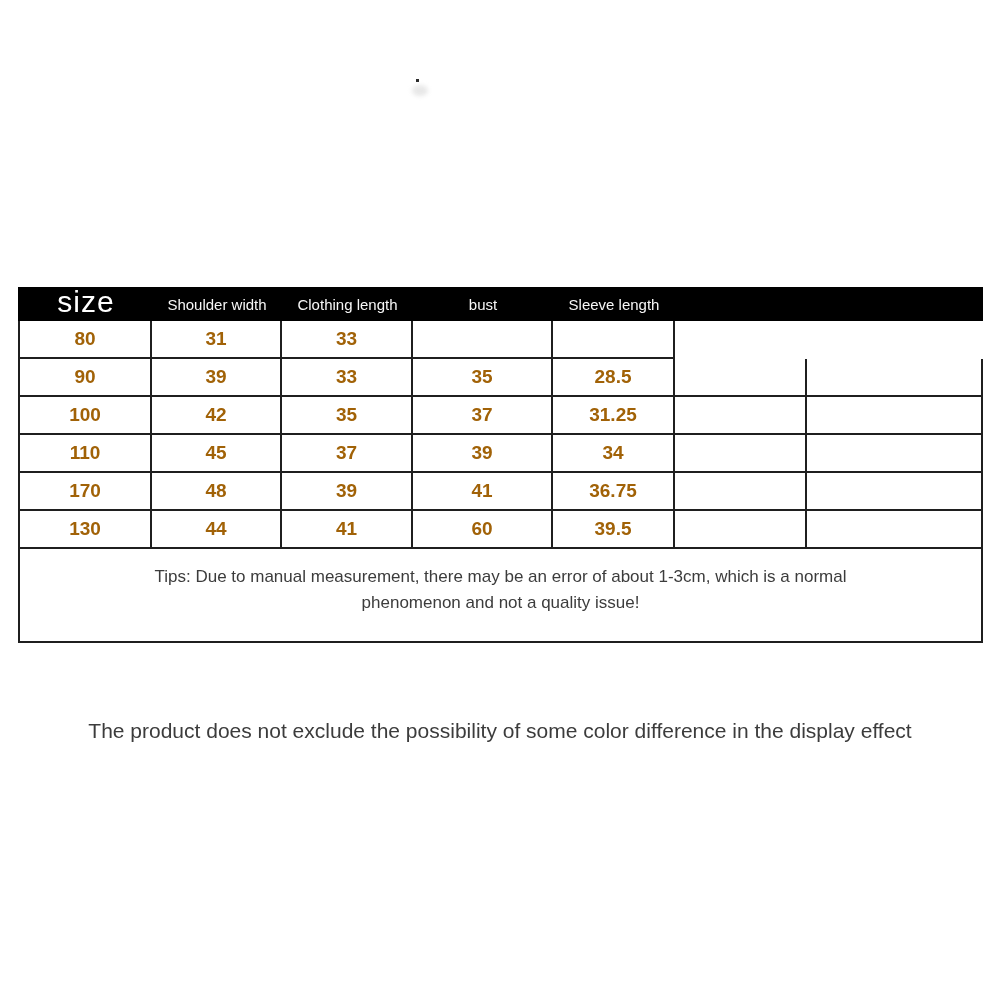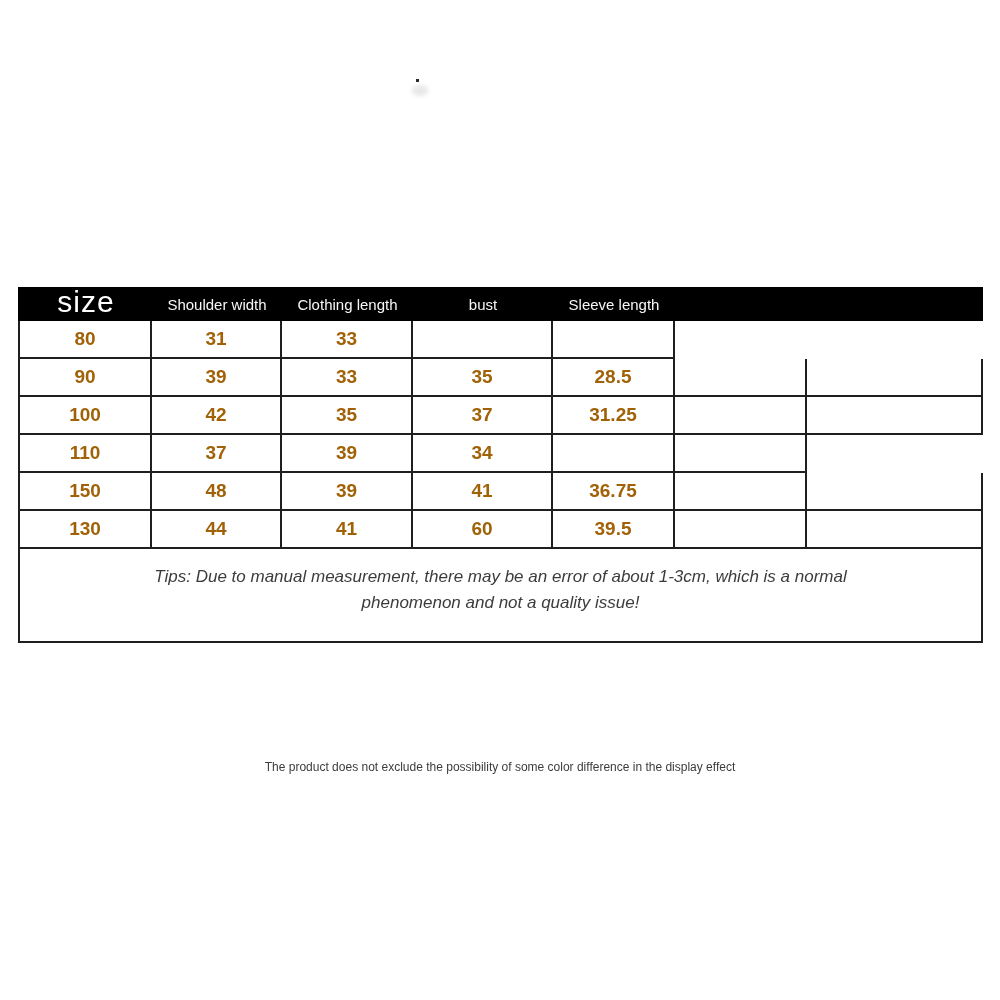--- a/index.html
+++ b/index.html
@@ -64,26 +64,26 @@
     width: 965px; box-sizing: border-box; height: 94px;
     border-left: 2px solid #1f1f1f;
     border-right: 2px solid #1f1f1f;
     border-bottom: 2px solid #1f1f1f;
     display: flex; flex-direction: column; align-items: center;
     padding-top: 15px;
     background: #ffffff;
   }
   .tips-line {
     font-size: 17px; line-height: 26px; color: #3c3c3c;
-    text-align: center; white-space: nowrap; font-style: italic;
+    text-align: center; white-space: nowrap;
   }
 
   .color-note {
-    position: absolute; left: 0; top: 756px; width: 1000px;
-    font-size: 12px; line-height: 22px; color: #3c3c3c;
+    position: absolute; left: 0; top: 720px; width: 1000px;
+    font-size: 21px; line-height: 22px; color: #3c3c3c;
     text-align: center; white-space: nowrap;
   }
 </style>
 </head>
 <body>
 
 <div id="stage">
 
   <div class="speck"></div>
   <div class="smudge"></div>
@@ -123,29 +123,30 @@
       <div class="td">42</div>
       <div class="td">35</div>
       <div class="td">37</div>
       <div class="td">31.25</div>
       <div class="td"></div>
       <div class="td"></div>
     </div>
 
     <div class="trow">
       <div class="td">110</div>
+      <div class="td">45</div>
       <div class="td">37</div>
       <div class="td">39</div>
       <div class="td">34</div>
       <div class="td"></div>
       <div class="td"></div>
     </div>
 
     <div class="trow">
-      <div class="td">150</div>
+      <div class="td">170</div>
       <div class="td">48</div>
       <div class="td">39</div>
       <div class="td">41</div>
       <div class="td">36.75</div>
       <div class="td"></div>
       <div class="td"></div>
     </div>
 
     <div class="trow">
       <div class="td">130</div>

